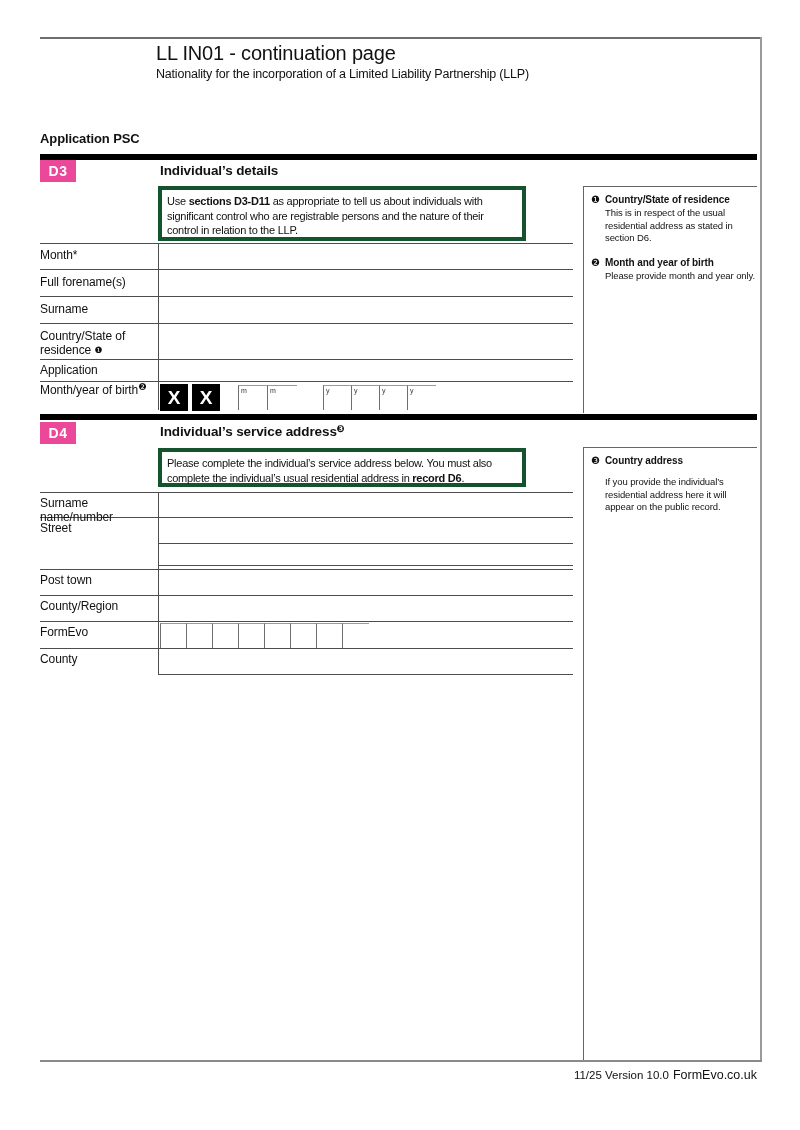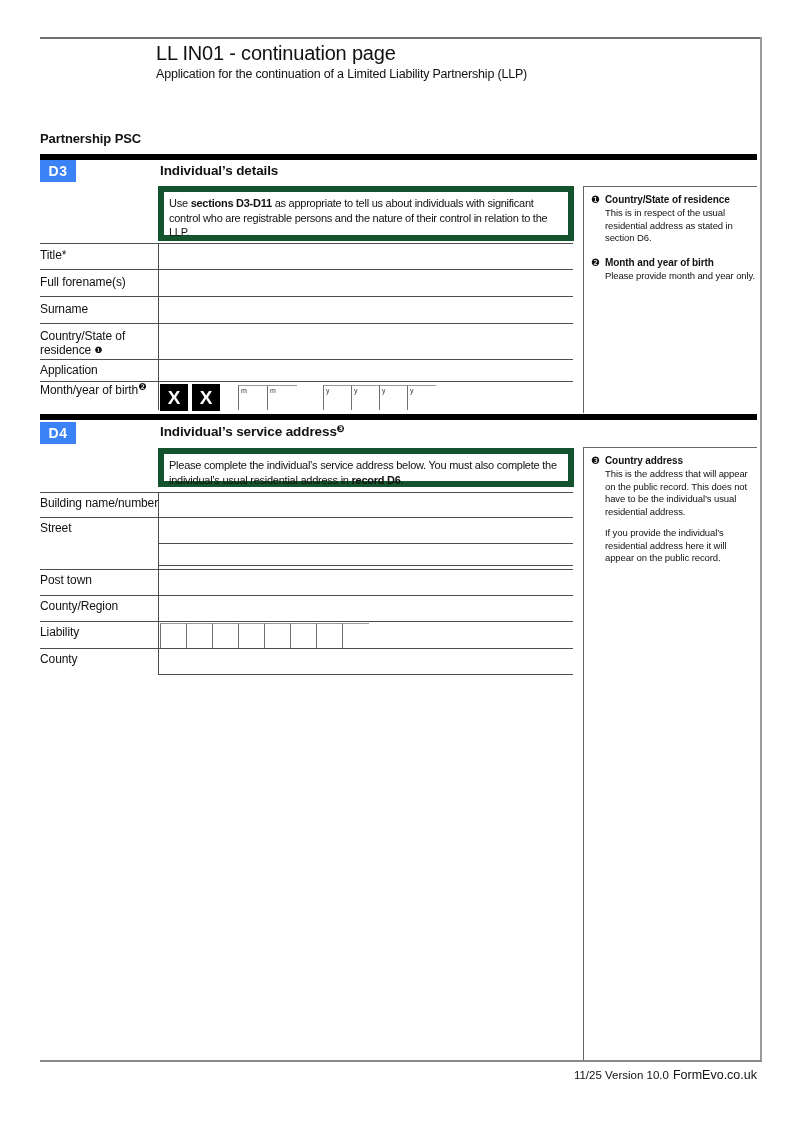--- a/index.html
+++ b/index.html
@@ -1,27 +1,27 @@
 <!DOCTYPE html>
 <html><head>
 <meta charset="utf-8">
 <style>
   html,body { margin:0; padding:0; background:#ffffff; }
   .page { position:relative; width:800px; height:1130px; background:#fff;
           font-family:"Liberation Sans","DejaVu Sans",sans-serif; color:#111; overflow:hidden; }
   .hline { position:absolute; height:1px; background:#4d4d4d; }
   .vline { position:absolute; width:1px; background:#4d4d4d; }
   .bar   { position:absolute; left:40px; width:717px; height:6px; background:#000; }
-  .badge { position:absolute; left:40px; width:36px; height:22px; background:#3b82f6; color:#fff;
+  .badge { position:absolute; left:40px; width:36px; height:22px; background:#ec4899; color:#fff;
            font-weight:bold; font-size:14px; text-align:center; line-height:22px; letter-spacing:.5px; }
   .title    { position:absolute; left:156px; top:42px;  font-size:20px;   letter-spacing:-.2px; }
   .subtitle { position:absolute; left:156px; top:67px;  font-size:12.5px; letter-spacing:-.2px; }
   .psc      { position:absolute; left:40px;  top:131px; font-size:13px; font-weight:bold; letter-spacing:-.1px; }
   .sec-heading { position:absolute; left:160px; font-size:13.5px; font-weight:bold; letter-spacing:-.1px; }
-  .instr { position:absolute; left:158px; width:416px; box-sizing:border-box; border:6px solid #14532d;
+  .instr { position:absolute; left:158px; width:368px; box-sizing:border-box; border:4px solid #14532d;
            font-size:11px; letter-spacing:-.25px; line-height:14.5px; padding:4px 5px; }
   .lbl { position:absolute; left:40px; font-size:12px; letter-spacing:-.1px; width:120px; }
   .marker-inline { font-size:9px; position:relative; top:-1px; margin-left:3px; }
   .sup { font-size:9.5px; position:relative; top:-4px; }
   .input-area { position:absolute; background:transparent; }
   .xbox { position:absolute; width:28px; height:27px; background:#000; color:#fff; font-weight:bold;
           font-size:19px; text-align:center; line-height:27px; }
   .charbox { position:absolute; border-left:1px solid #6f6f6f; border-top:1px solid #9a9a9a; }
   .charbox .cl { font-size:7px; color:#333; padding-left:2px; display:block; line-height:9px; }
   .aside { position:absolute; left:583px; width:174px; box-sizing:border-box;
@@ -37,40 +37,40 @@
 </head>
 <body>
 
 <div class="page">
 
   <div class="hline" style="left:40px;top:37px;width:722px;height:2px;background:#6e6e6e"></div>
   <div class="vline" style="left:760px;top:37px;width:2px;height:1025px;background:#9a9a9a"></div>
   <div class="hline" style="left:40px;top:1060px;width:722px;height:2px;background:#8a8a8a"></div>
 
   <div class="title">LL IN01 - continuation page</div>
-  <div class="subtitle">Application for the continuation of a Limited Liability Partnership (LLP)</div>
-  <div class="psc">Partnership PSC</div>
+  <div class="subtitle">Nationality for the incorporation of a Limited Liability Partnership (LLP)</div>
+  <div class="psc">Application PSC</div>
 
   <div class="bar" style="top:154px"></div>
   <div class="badge" style="top:160px">D3</div>
   <div class="sec-heading" style="top:163px">Individual’s details</div>
 
   <div class="instr" style="top:186px;height:55px">
     <span>Use </span><b>sections D3-D11</b><span> as appropriate to tell us about individuals with significant control who are registrable persons and the nature of their control in relation to the LLP.</span>
   </div>
 
   <div class="hline" style="left:40px;top:243px;width:533px"></div>
   <div class="hline" style="left:40px;top:269px;width:533px"></div>
   <div class="hline" style="left:40px;top:296px;width:533px"></div>
   <div class="hline" style="left:40px;top:323px;width:533px"></div>
   <div class="hline" style="left:40px;top:359px;width:533px"></div>
   <div class="hline" style="left:40px;top:381px;width:533px"></div>
   <div class="vline" style="left:158px;top:243px;height:167px"></div>
 
-  <div class="lbl" style="top:248px">Title*</div>
+  <div class="lbl" style="top:248px">Month*</div>
   <div class="lbl" style="top:275px">Full forename(s)</div>
   <div class="lbl" style="top:302px">Surname</div>
   <div class="lbl" style="top:329px">
     <span>Country/State of</span><br>
     <span>residence</span><span class="marker-inline">❶</span>
   </div>
   <div class="lbl" style="top:363px">Application</div>
   <div class="lbl" style="top:383px;width:125px">
     <span>Month/year of birth</span><span class="sup">❷</span>
   </div>
@@ -133,25 +133,25 @@
   <div class="hline" style="left:40px;top:517px;width:533px"></div>
   <div class="hline" style="left:158px;top:543px;width:415px"></div>
   <div class="hline" style="left:158px;top:565px;width:415px"></div>
   <div class="hline" style="left:40px;top:569px;width:533px"></div>
   <div class="hline" style="left:40px;top:595px;width:533px"></div>
   <div class="hline" style="left:40px;top:621px;width:533px"></div>
   <div class="hline" style="left:40px;top:648px;width:533px"></div>
   <div class="hline" style="left:158px;top:674px;width:415px"></div>
   <div class="vline" style="left:158px;top:492px;height:182px"></div>
 
-  <div class="lbl" style="top:496px">Building name/number</div>
+  <div class="lbl" style="top:496px">Surname name/number</div>
   <div class="lbl" style="top:521px">Street</div>
   <div class="lbl" style="top:573px">Post town</div>
   <div class="lbl" style="top:599px">County/Region</div>
-  <div class="lbl" style="top:625px">Liability</div>
+  <div class="lbl" style="top:625px">FormEvo</div>
   <div class="lbl" style="top:652px">County</div>
 
   <div class="input-area" style="left:159px;top:493px;width:414px;height:23px"></div>
   <div class="input-area" style="left:159px;top:518px;width:414px;height:24px"></div>
   <div class="input-area" style="left:159px;top:544px;width:414px;height:20px"></div>
   <div class="input-area" style="left:159px;top:570px;width:414px;height:24px"></div>
   <div class="input-area" style="left:159px;top:596px;width:414px;height:24px"></div>
   <div class="input-area" style="left:159px;top:649px;width:414px;height:24px"></div>
 
   <div class="charbox" style="left:160px;top:623px;width:26px;height:24px"></div>
@@ -161,21 +161,20 @@
   <div class="charbox" style="left:264px;top:623px;width:26px;height:24px"></div>
   <div class="charbox" style="left:290px;top:623px;width:26px;height:24px"></div>
   <div class="charbox" style="left:316px;top:623px;width:26px;height:24px"></div>
   <div class="charbox" style="left:342px;top:623px;width:26px;height:24px"></div>
 
   <div class="aside" style="top:447px;height:613px">
     <div class="note">
       <span class="marker">❸</span>
       <div>
         <div class="ntitle">Country address</div>
-        <div class="nbody">This is the address that will appear on the public record. This does not have to be the individual’s usual residential address.</div>
         <div class="nbody second">If you provide the individual’s residential address here it will appear on the public record.</div>
       </div>
     </div>
   </div>
 
   <div class="footer">
     <span>11/25 Version 10.0</span><span class="brand">FormEvo.co.uk</span>
   </div>
 
 </div>

